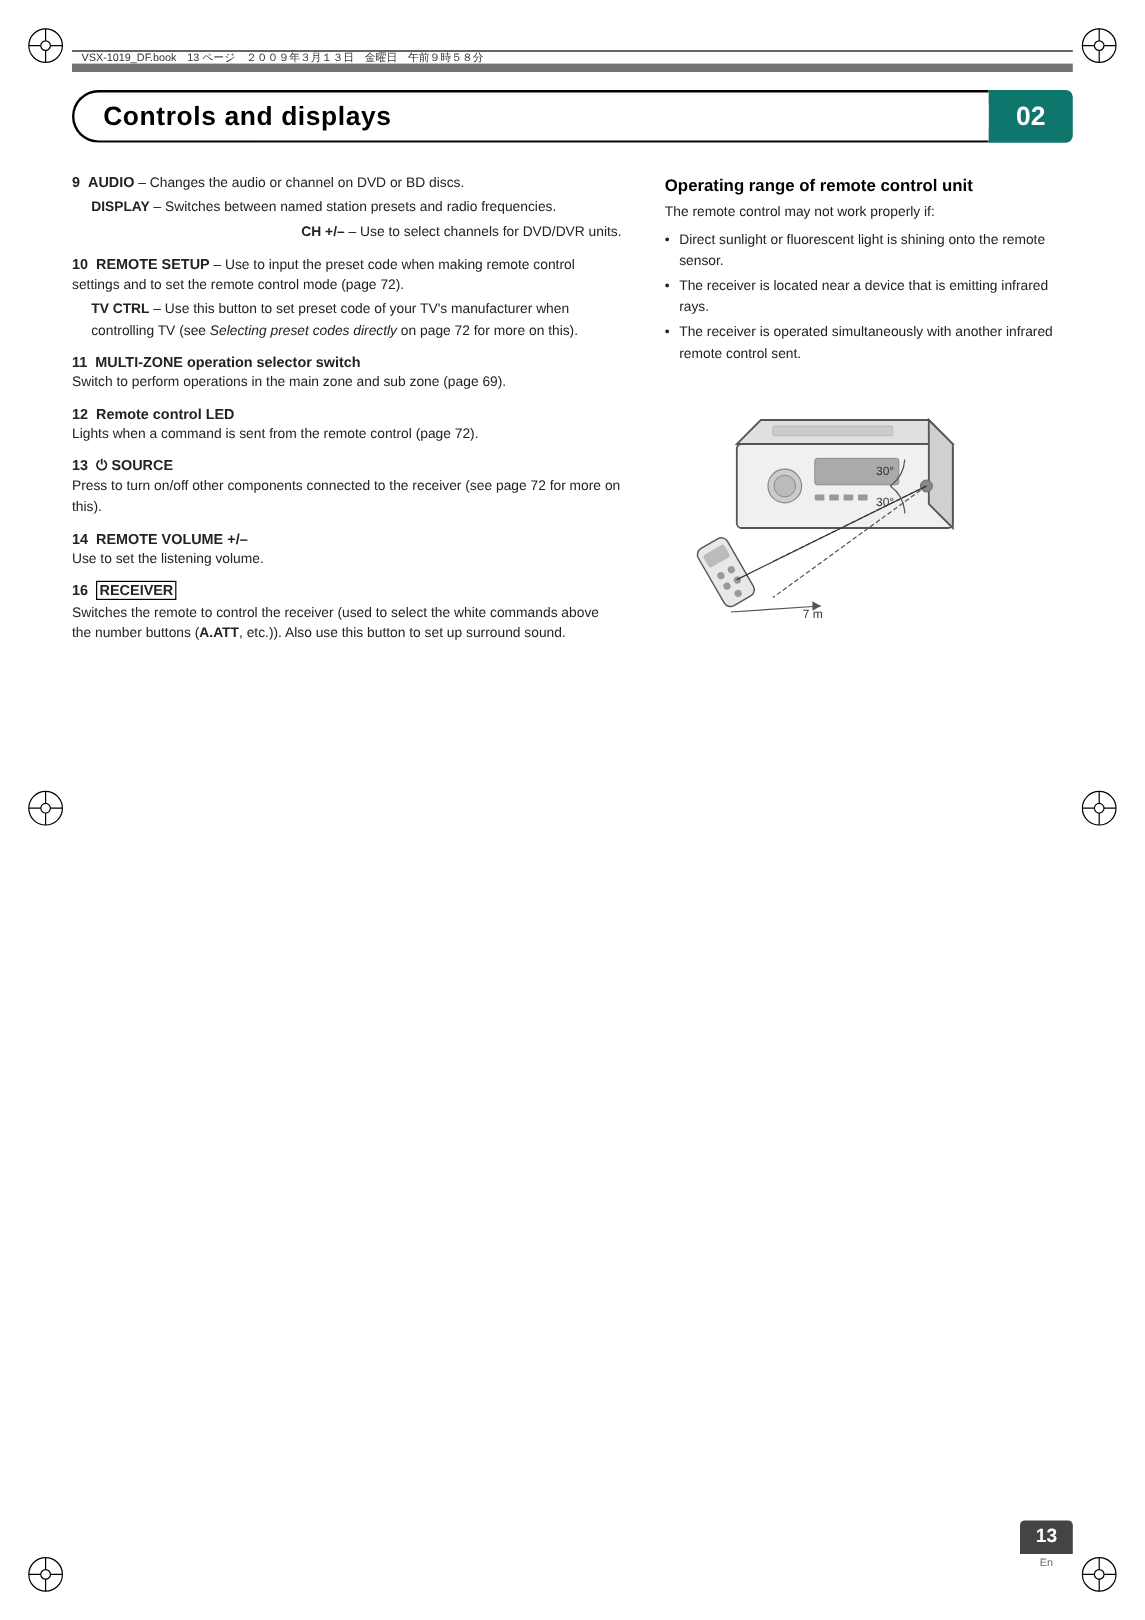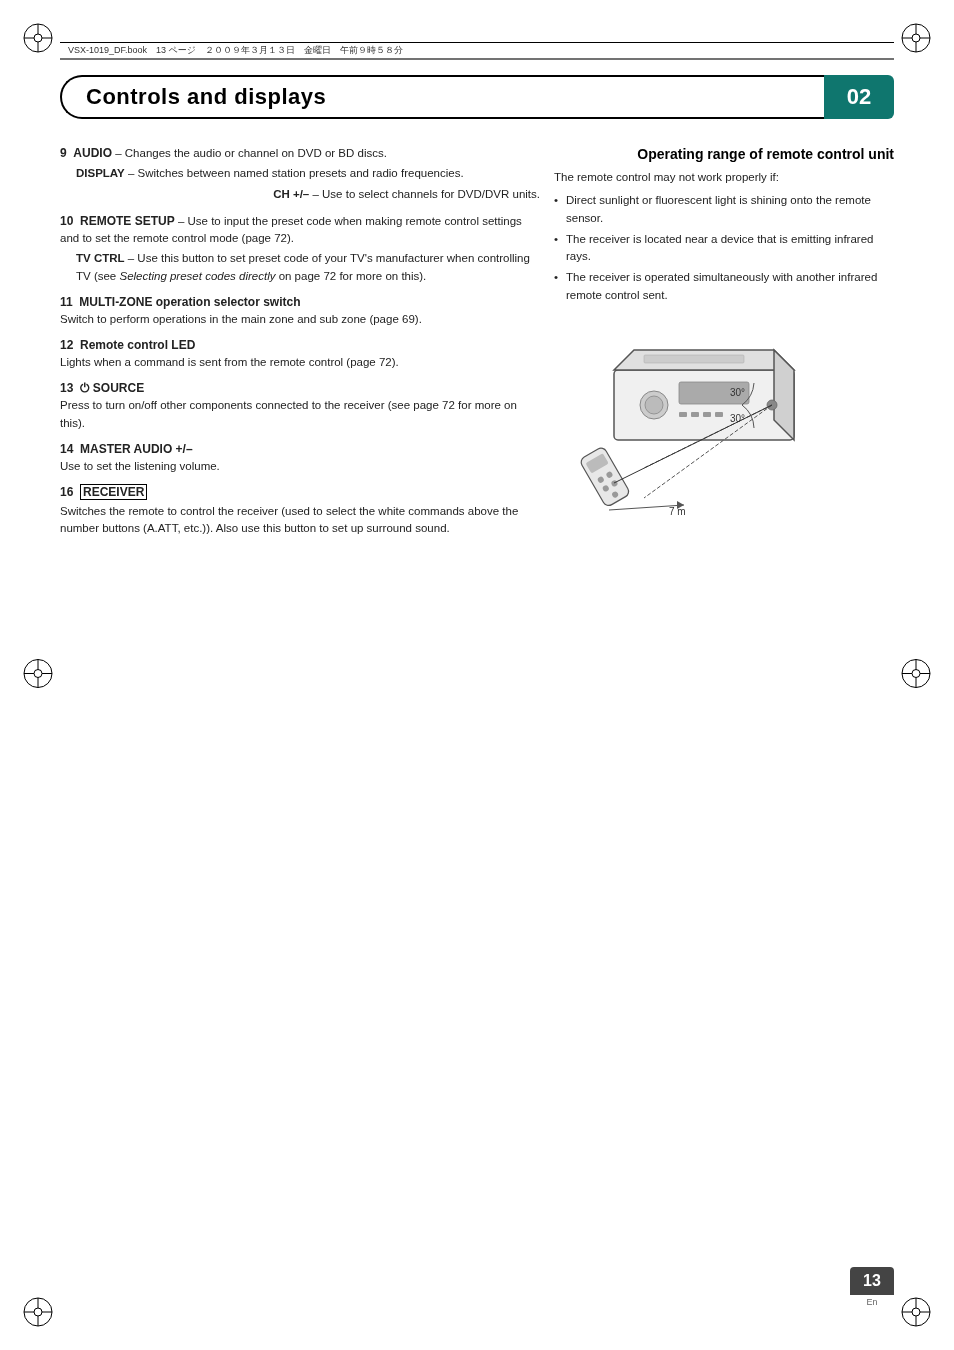--- a/index.html
+++ b/index.html
@@ -23,21 +23,21 @@
     .corner-mark svg { width: 40px; height: 40px; }
 
     
     .top-bar {
       position: absolute;
       top: 42px;
       left: 60px;
       right: 60px;
       height: 18px;
       border-top: 1px solid #000;
-      border-bottom: 2px solid #737373;
+      border-bottom: 7px solid #737373;
       display: flex;
       align-items: center;
       font-size: 9px;
       color: #333;
       padding: 0 8px;
     }
 
     
     .chapter-header {
       position: absolute;
@@ -79,21 +79,21 @@
     }
 
     
     .main-content {
       position: absolute;
       top: 135px;
       left: 60px;
       right: 60px;
       bottom: 100px;
       display: flex;
-      gap: 14px;
+      gap: 36px;
     }
 
     
     .left-col {
       flex: 1;
       padding-top: 10px;
     }
 
     
     .right-col {
@@ -139,21 +139,20 @@
       font-weight: bold;
       font-size: 11.5px;
     }
 
     .section-heading {
       font-size: 14px;
       font-weight: bold;
       color: #000;
       margin-bottom: 6px;
       line-height: 1.3;
-      text-align: right;
     }
 
     .bullet-list {
       list-style: none;
       margin-top: 6px;
     }
     .bullet-list li {
       font-size: 11.5px;
       line-height: 1.5;
       padding-left: 12px;
@@ -206,21 +205,21 @@
       fill: none;
       stroke: #000;
       stroke-width: 1;
     }
     .reg-cross {
       stroke: #000;
       stroke-width: 1;
     }
 
     .italic { font-style: italic; }
-    .bold { font-weight: normal; }
+    .bold { font-weight: bold; }
   </style>
 </head>
 <body>
 
 <div class="corner-mark" style="top:18px;left:18px;">
   <svg viewBox="0 0 40 40">
     <circle cx="20" cy="20" r="14" class="reg-circle"></circle>
     <line x1="20" y1="6" x2="20" y2="34" class="reg-cross"></line>
     <line x1="6" y1="20" x2="34" y2="20" class="reg-cross"></line>
     <circle cx="20" cy="20" r="4" fill="#fff" stroke="#000" stroke-width="1"></circle>
@@ -323,21 +322,21 @@
 
     <div class="item-block" style="margin-top:8px;">
       <div>
         <span class="item-number">13&nbsp;&nbsp;</span><span class="item-label">⏻ SOURCE</span>
       </div>
       <div class="item-desc" style="margin-top:2px;">Press to turn on/off other components connected to the receiver (see page 72 for more on this).</div>
     </div>
 
     <div class="item-block" style="margin-top:8px;">
       <div>
-        <span class="item-number">14&nbsp;&nbsp;</span><span class="item-label">MASTER AUDIO +/–</span>
+        <span class="item-number">14&nbsp;&nbsp;</span><span class="item-label">REMOTE VOLUME +/–</span>
       </div>
       <div class="item-desc" style="margin-top:2px;">Use to set the listening volume.</div>
     </div>
 
 
     <div class="item-block" style="margin-top:8px;">
       <div>
         <span class="item-number">16&nbsp;&nbsp;</span><span class="item-label-box">RECEIVER</span>
       </div>
       <div class="item-desc" style="margin-top:4px;">Switches the remote to control the receiver (used to select the white commands above the number buttons (<span class="bold">A.ATT</span>, etc.)). Also use this button to set up surround sound.</div>

